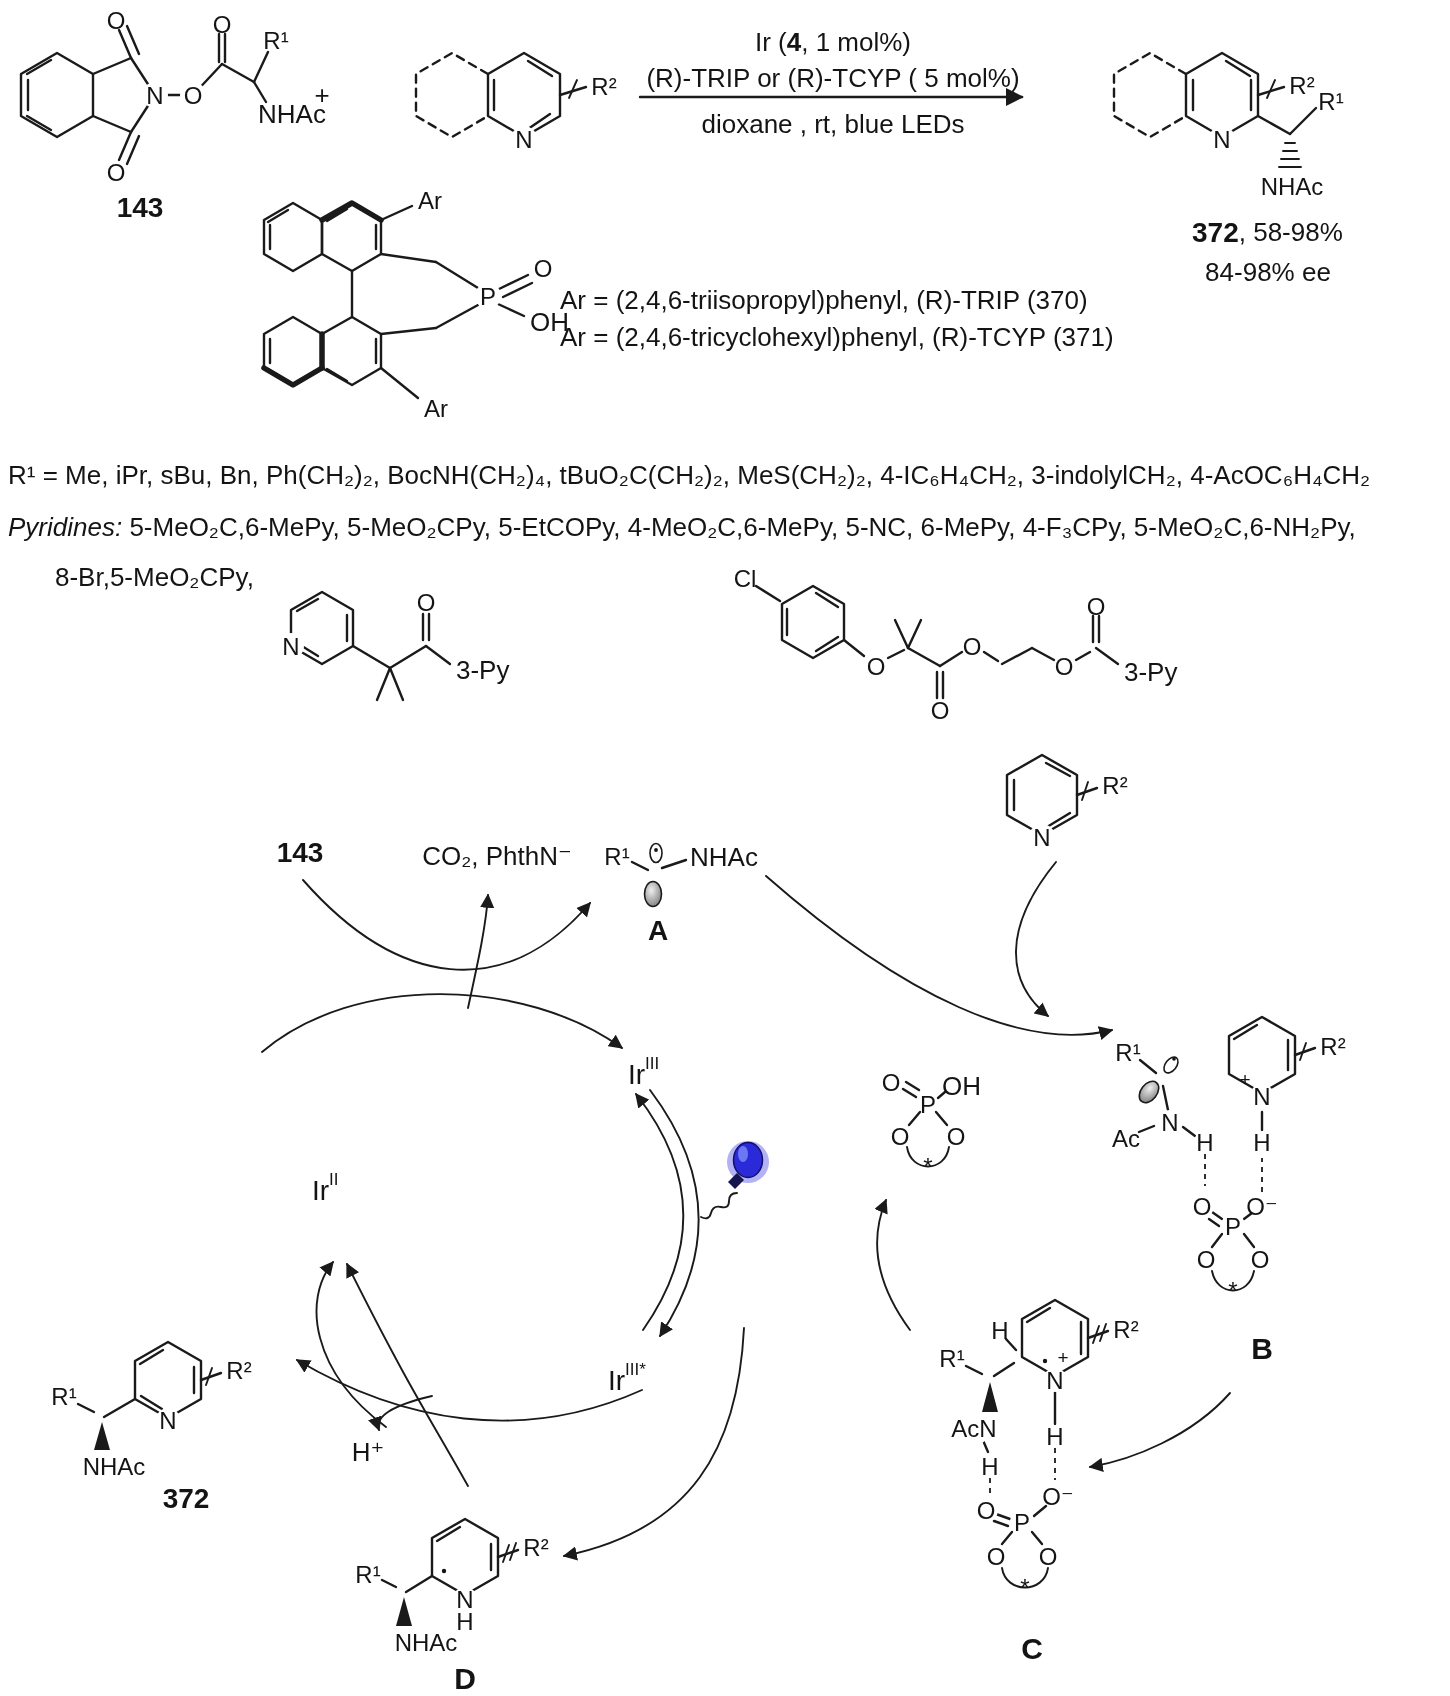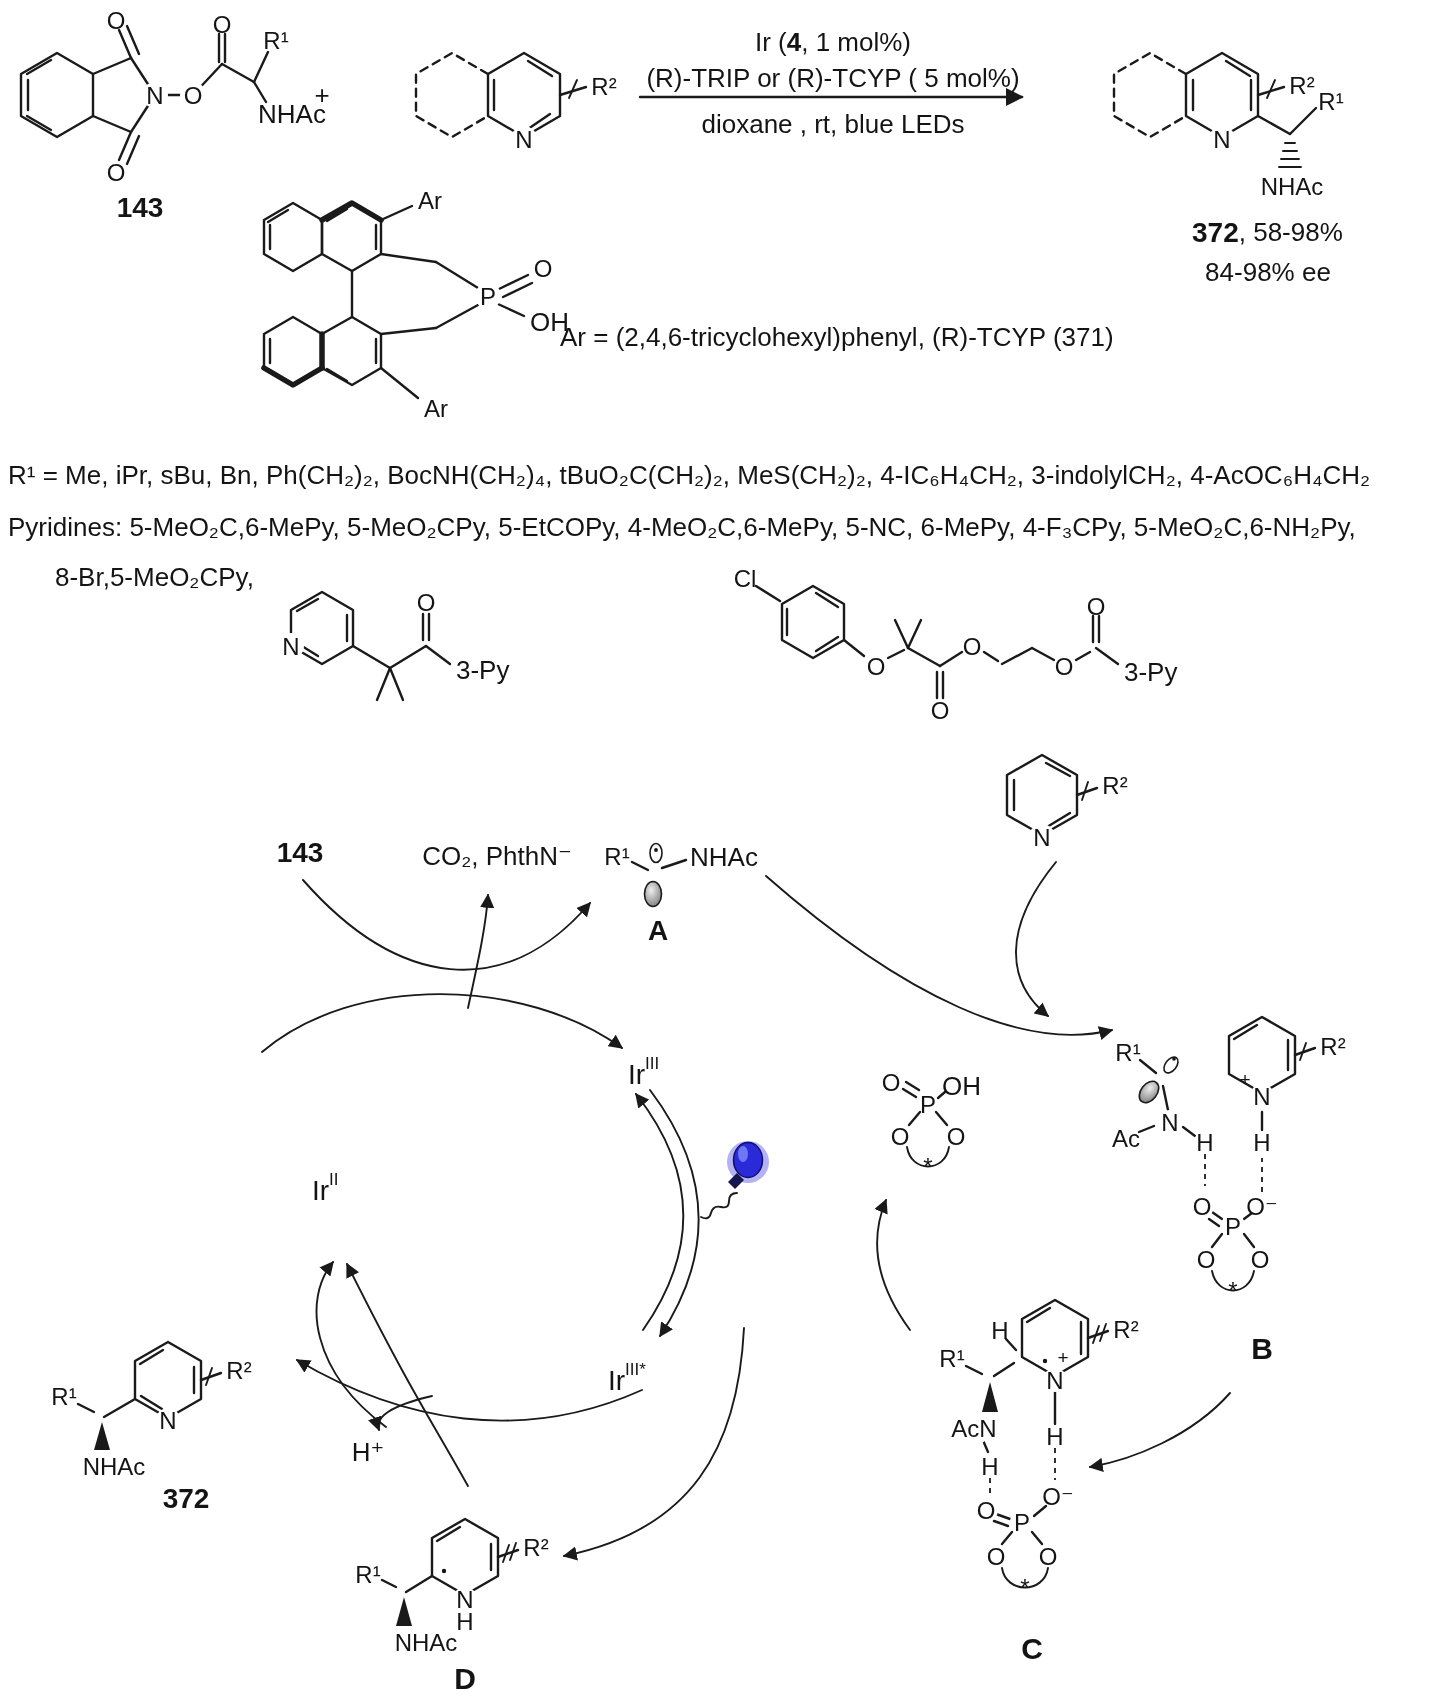--- a/index.html
+++ b/index.html
@@ -16,21 +16,21 @@
   text{fill:#141414;font-family:"Liberation Sans","DejaVu Sans",sans-serif;}
   .at{font-size:24px;text-anchor:middle;dominant-baseline:central}
   .ats{font-size:19px;text-anchor:middle;dominant-baseline:central}
   .lbl{font-weight:bold;font-size:28px;text-anchor:middle;dominant-baseline:central}
   .big{font-size:30px}
   .cnd{font-size:26px;text-anchor:middle;dominant-baseline:central}
   .st{font-size:26px;text-anchor:start;dominant-baseline:central}
   .sup{font-size:17px}
   .bold{font-weight:bold}
   .tline{position:absolute;font-size:26px;white-space:nowrap;color:#141414}
-  .it{}
+  .it{font-style:italic}
   .orb-lo{fill:url(#orbg);stroke:#1a1a1a;stroke-width:1.6}
   .orb-hi{fill:#fff;stroke:#1a1a1a;stroke-width:1.6}
 </style>
 </head>
 <body>
 
 <div id="root">
 
 <svg id="scheme" style="top:0" width="1450" height="445" viewBox="0 0 1450 445">
   <defs>
@@ -148,20 +148,21 @@
     <line class="b" x1="381" y1="368" x2="418" y2="398"></line>
     <circle class="mk" cx="488" cy="296" r="13"></circle>
     <text class="at" x="430" y="200">Ar</text>
     <text class="at" x="436" y="408">Ar</text>
     <text class="at" x="488" y="296">P</text>
     <text class="at" x="543" y="268">O</text>
     <text class="st" x="530" y="322">OH</text>
   </g>
 </svg>
 
+<div class="tline" style="top:285px;left:560px">Ar = (2,4,6-triisopropyl)phenyl, (R)-TRIP (370)</div>
 <div class="tline" style="top:322px;left:560px">Ar = (2,4,6-tricyclohexyl)phenyl, (R)-TCYP (371)</div>
 
 <div class="tline" style="top:460px;left:8px">R¹ = Me, iPr, sBu, Bn, Ph(CH₂)₂, BocNH(CH₂)₄, tBuO₂C(CH₂)₂, MeS(CH₂)₂, 4-IC₆H₄CH₂, 3-indolylCH₂, 4-AcOC₆H₄CH₂</div>
 <div class="tline" style="top:512px;left:8px"><span class="it">Pyridines:</span> <span>5-MeO₂C,6-MePy, 5-MeO₂CPy, 5-EtCOPy, 4-MeO₂C,6-MePy, 5-NC, 6-MePy, 4-F₃CPy, 5-MeO₂C,6-NH₂Py,</span></div>
 <div class="tline" style="top:562px;left:55px">8-Br,5-MeO₂CPy,</div>
 
 <svg id="scope" style="top:530px" width="1450" height="210" viewBox="0 0 1450 210">
 
   <g>
     <polygon class="b" points="322,62 291,80 291,116 322,134 353,116 353,80"></polygon>

